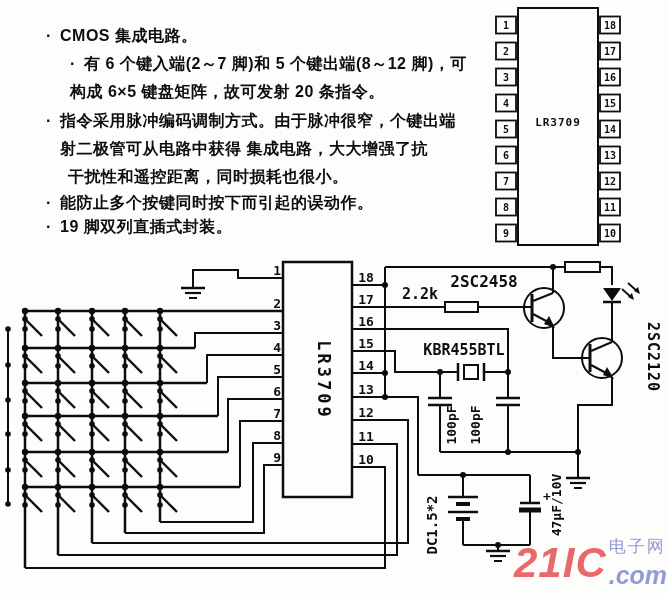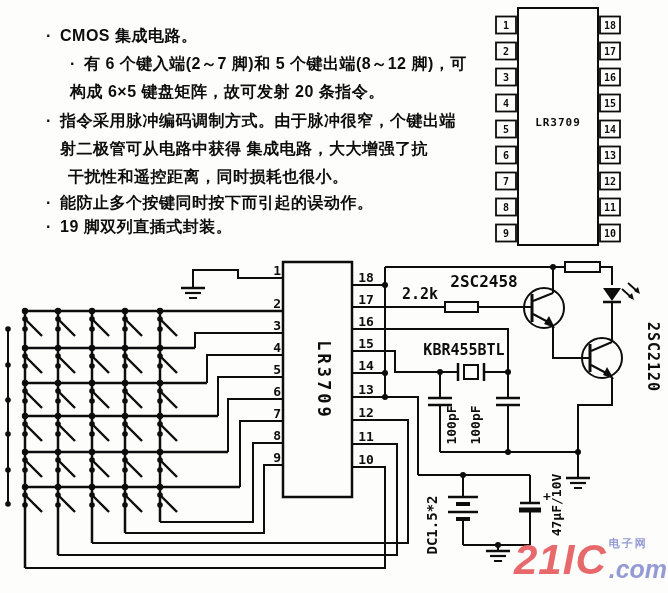--- a/index.html
+++ b/index.html
@@ -7,21 +7,21 @@
     width:668px;height:593px;position:relative;overflow:hidden;
     background:#fdfdfc;font-family:"Liberation Sans",sans-serif;
   }
   .features{position:absolute;left:0;top:0;width:480px;color:#0d0d0d;}
   .fline{position:absolute;white-space:nowrap;font-weight:bold;font-size:16px;letter-spacing:.5px;}
   .fline .bullet{display:inline-block;width:14px;}
   svg text{font-family:"DejaVu Sans Mono","Liberation Mono",monospace;font-weight:bold;fill:#0d0d0d;}
   .wm{position:absolute;left:514px;top:538px;display:flex;align-items:center;line-height:1;}
   .wm-brand{font-size:42px;font-weight:900;font-style:italic;letter-spacing:1px;}
   .wm-col{display:flex;flex-direction:column;margin-left:2px;}
-  .wm-cn{font-size:11px;font-weight:700;letter-spacing:2px;}
+  .wm-cn{font-size:17px;font-weight:400;letter-spacing:2px;}
   .wm-com{font-size:25px;font-weight:900;font-style:italic;margin-top:8px;}
 </style>
 </head>
 <body>
 
 <div class="features">
   <div class="fline" style="left:46px;top:26px"><span class="bullet">·</span><span>CMOS 集成电路。</span></div>
   <div class="fline" style="left:70px;top:54px"><span class="bullet">·</span><span>有 6 个键入端(2～7 脚)和 5 个键出端(8～12 脚)，可</span></div>
   <div class="fline" style="left:70px;top:82px"><span>构成 6×5 键盘矩阵，故可发射 20 条指令。</span></div>
   <div class="fline" style="left:46px;top:111px"><span class="bullet">·</span><span>指令采用脉冲编码调制方式。由于脉冲很窄，个键出端</span></div>

